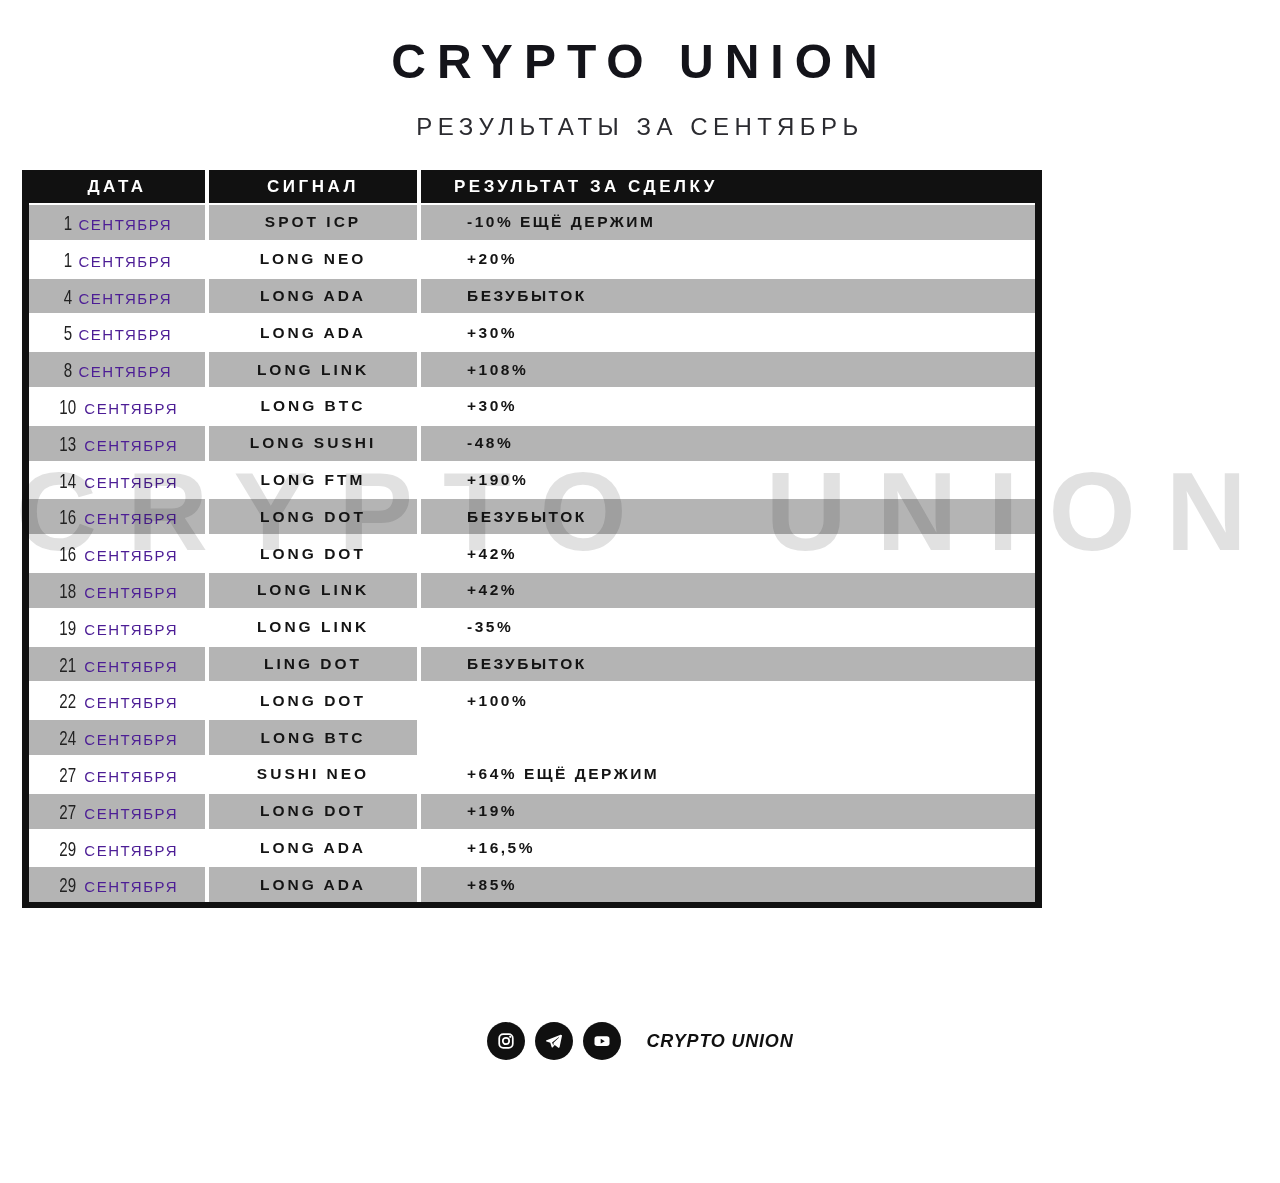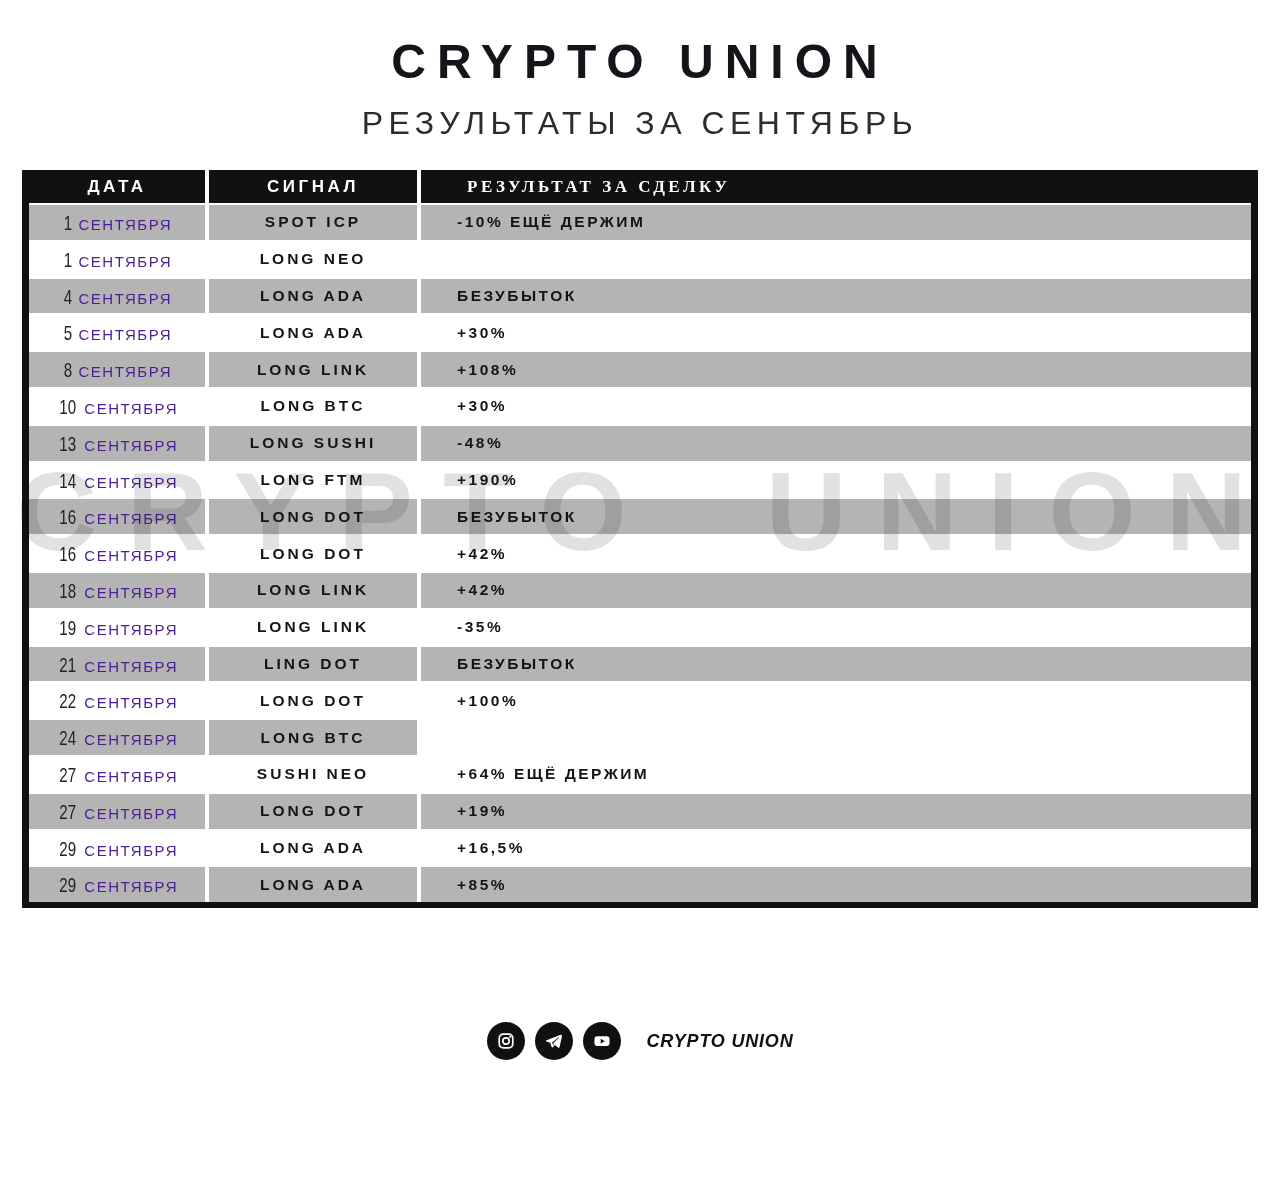--- a/index.html
+++ b/index.html
@@ -13,44 +13,44 @@
   }
   .page { position: absolute; inset: 0; overflow: hidden; }
 
   
   .heading { text-align: center; margin-top: 34px; }
   .title {
     font-size: 48px; font-weight: 700; letter-spacing: 11px;
     color: #14141a; white-space: nowrap;
   }
   .subtitle {
-    margin-top: 16px;
-    font-size: 32px; font-weight: 400; letter-spacing: 5.5px;
+    margin-top: 24px;
+    font-size: 24px; font-weight: 400; letter-spacing: 5.5px;
     color: #2b2b30; white-space: nowrap;
   }
 
   
   .sig-table {
-    position: absolute; left: 22px; top: 170px; width: 1236px;
+    position: absolute; left: 22px; top: 170px; width: 1020px;
     border-left: 7px solid #111; border-right: 7px solid #111;
     border-bottom: 6px solid #111;
     box-sizing: border-box;
     background: #fff;
   }
   .thead {
     display: grid; grid-template-columns: 176px 208px 1fr; gap: 4px;
     height: 33px; border-bottom: 2px solid #fff; box-sizing: content-box;
   }
   .thead .hcell {
     background: #111; color: #fff;
     display: flex; align-items: center; justify-content: center;
     font-size: 17px; font-weight: 700; letter-spacing: 3.5px;
     white-space: nowrap;
   }
-  .thead .hcell.result { justify-content: flex-start; padding-left: 46px; font-family: Liberation Serif, serif; }
+  .thead .hcell.result { justify-content: flex-start; padding-left: 33px; }
 
   .row {
     display: grid; grid-template-columns: 176px 208px 1fr; gap: 4px;
     height: 36.8px; border-bottom: 2px solid #fff; box-sizing: border-box;
   }
   .row:last-child { border-bottom: none; height: 34.8px; }
   .row .cell { display: flex; align-items: center; justify-content: center; }
   .row.gray .cell { background: #b4b4b4; }
   .row.white .cell { background: #ffffff; }
 
@@ -61,21 +61,21 @@
     color: #222; letter-spacing: 0;
   }
   .month {
     font-size: 15px; font-weight: 400; letter-spacing: 1.5px; color: #4c1d95;
   }
   .cell.signal {
     font-size: 15.5px; font-weight: 700; letter-spacing: 3px; color: #141414;
     white-space: nowrap;
   }
   .cell.result {
-    justify-content: flex-start; padding-left: 36px;
+    justify-content: flex-start; padding-left: 46px;
     font-size: 15.5px; font-weight: 700; letter-spacing: 2.5px; color: #141414;
     white-space: nowrap;
   }
 
   
   .watermark {
     position: absolute; left: 16px; top: 456px;
     font-size: 112px; font-weight: 700;
     letter-spacing: 30px; word-spacing: 48px;
     color: rgba(10, 10, 10, 0.12);
@@ -124,20 +124,21 @@
     </div>
     <div class="cell signal">SPOT ICP</div>
     <div class="cell result">-10% ЕЩЁ ДЕРЖИМ</div>
   </div>
         <div class="row white">
     <div class="cell date">
       <span class="day">1</span>
             <span class="month">СЕНТЯБРЯ</span>
     </div>
     <div class="cell signal">LONG NEO</div>
+    <div class="cell result">+20%</div>
   </div>
         <div class="row gray">
     <div class="cell date">
       <span class="day">4</span>
             <span class="month">СЕНТЯБРЯ</span>
     </div>
     <div class="cell signal">LONG ADA</div>
     <div class="cell result">БЕЗУБЫТОК</div>
   </div>
         <div class="row white">

